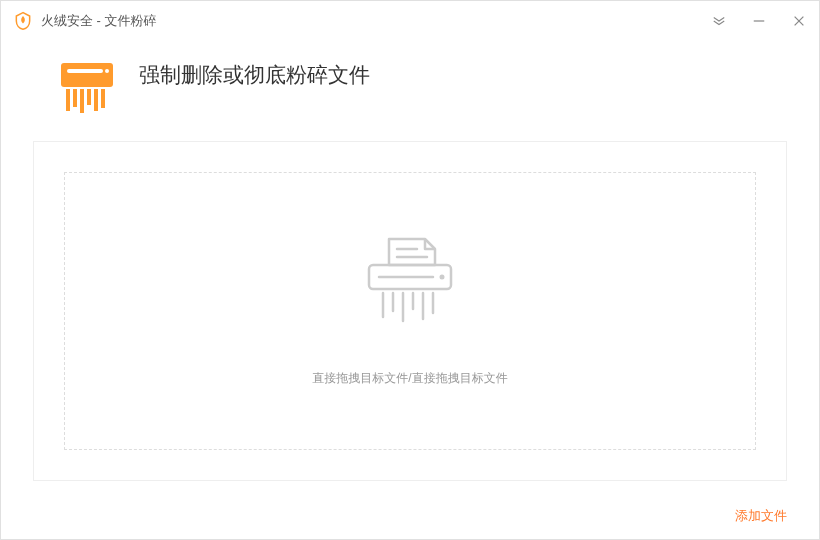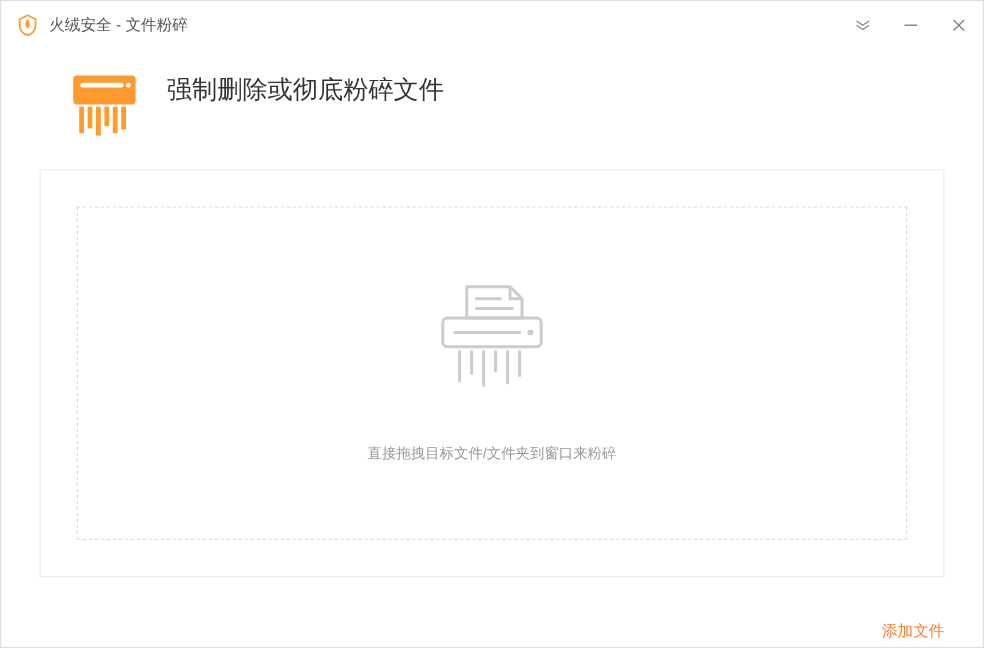--- a/index.html
+++ b/index.html
@@ -100,21 +100,21 @@
       width: 110px;
       height: 95px;
       color: #ccc;
     }
     .drop-hint {
       font-size: 12px;
       color: #999;
     }
     .footer {
       position: absolute;
-      bottom: 4px;
+      bottom: 14px;
       right: 32px;
     }
     .add-file-btn {
       font-size: 13px;
       color: #ff7a2d;
       cursor: pointer;
       background: none;
       border: none;
     }
   </style>
@@ -183,19 +183,19 @@
         <line x1="24" y1="42" x2="78" y2="42" stroke="#ccc" stroke-width="2.5" stroke-linecap="round"></line>
         <circle cx="87" cy="42" r="2.5" fill="#ccc"></circle>
         <line x1="28" y1="58" x2="28" y2="82" stroke="#ccc" stroke-width="2.5" stroke-linecap="round"></line>
         <line x1="38" y1="58" x2="38" y2="76" stroke="#ccc" stroke-width="2.5" stroke-linecap="round"></line>
         <line x1="48" y1="58" x2="48" y2="86" stroke="#ccc" stroke-width="2.5" stroke-linecap="round"></line>
         <line x1="58" y1="58" x2="58" y2="74" stroke="#ccc" stroke-width="2.5" stroke-linecap="round"></line>
         <line x1="68" y1="58" x2="68" y2="84" stroke="#ccc" stroke-width="2.5" stroke-linecap="round"></line>
         <line x1="78" y1="58" x2="78" y2="78" stroke="#ccc" stroke-width="2.5" stroke-linecap="round"></line>
       </svg>
     </div>
-    <div class="drop-hint">直接拖拽目标文件/文件夹到窗口来粉碎</div>
+    <div class="drop-hint">直接拖拽目标文件/直接拖拽目标文件</div>
   </div>
 </div>
 
 <div class="footer">
   <button class="add-file-btn">添加文件</button>
 </div>
 
 </body></html>

